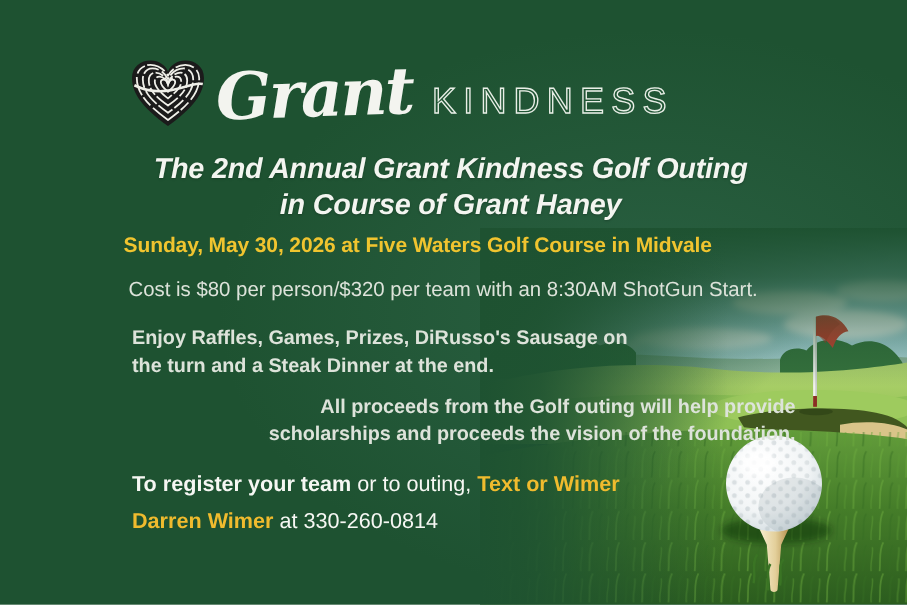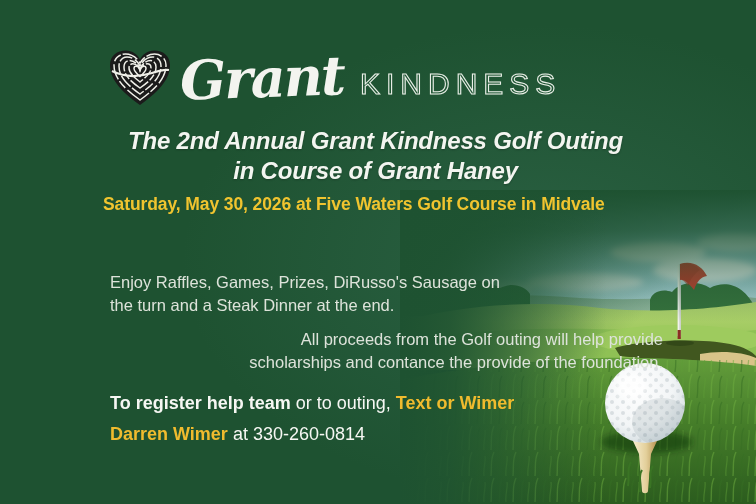--- a/index.html
+++ b/index.html
@@ -49,21 +49,21 @@
   .dateline{
     position:absolute; top:194px; left:0; width:100%; padding-left:15px;
     font-weight:bold; font-size:17.5px; color:#f0c42f; letter-spacing:-0.1px;
   }
   .costline{
     position:absolute; top:232px; left:0; width:100%; padding-left:19px;
     font-size:17px; color:#dde3da;
   }
   .para1{ position:absolute; top:271px; }
   .para2{ position:absolute; top:328px;text-align:right; }
-  .para{ left:0; width:100%; padding-left:22px; font-size:16.5px; line-height:23px; color:#dde3da; }
+  .para{ left:0; width:100%; padding-left:22px; font-size:16.5px; line-height:23px; color:#dde3da;font-weight:bold; }
   .cta{
     position:absolute; top:388px; left:0; width:100%; padding-left:22px;
     font-size:18px; line-height:31px; color:#f6f7f3;
   }
   .cta .b{ font-weight:bold; }
   .cta .gold{ font-weight:bold; color:#f0bb2e; }
 </style>
 </head>
 <body>
 
@@ -185,32 +185,33 @@
     </svg>
   </div>
 
   <div class="content">
 
     <div class="headline">
       <div>The 2nd Annual Grant Kindness Golf Outing</div>
       <div>in Course of Grant Haney</div>
     </div>
 
-    <div class="dateline">Saturday, May 30, 2026 at Five Waters Golf Course in Midvale</div>
-
+    <div class="dateline">Sunday, May 30, 2026 at Five Waters Golf Course in Midvale</div>
+
+    <div class="costline">Cost is $80 per person/$320 per team with an 8:30AM ShotGun Start.</div>
 
     <div class="para para1">
       <div>Enjoy Raffles, Games, Prizes, DiRusso's Sausage on</div>
       <div>the turn and a Steak Dinner at the end.</div>
     </div>
 
     <div class="para para2">
       <div>All proceeds from the Golf outing will help provide</div>
-      <div>scholarships and contance the provide of the foundation.</div>
+      <div>scholarships and proceeds the vision of the foundation.</div>
     </div>
 
     <div class="cta">
-      <div><span class="b">To register help team</span><span> or to outing, </span><span class="gold">Text or Wimer</span></div>
+      <div><span class="b">To register your team</span><span> or to outing, </span><span class="gold">Text or Wimer</span></div>
       <div><span class="gold">Darren Wimer</span><span> at 330-260-0814</span></div>
     </div>
 
   </div>
 </div>
 
 </body></html>

